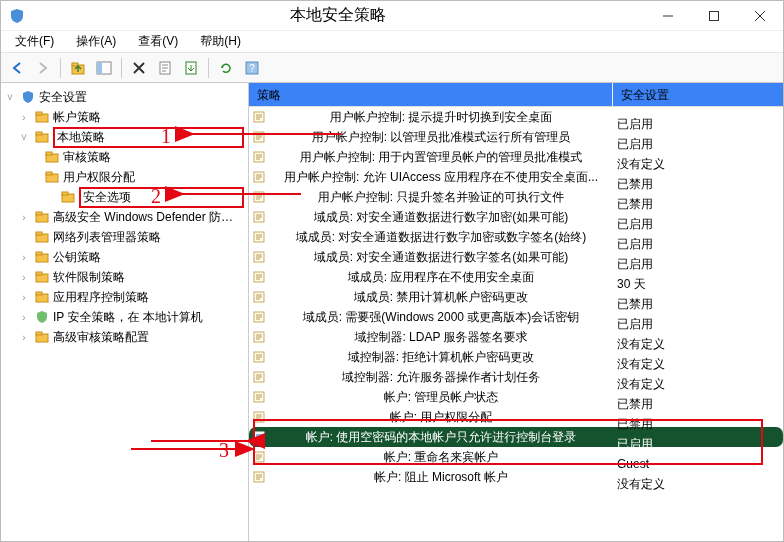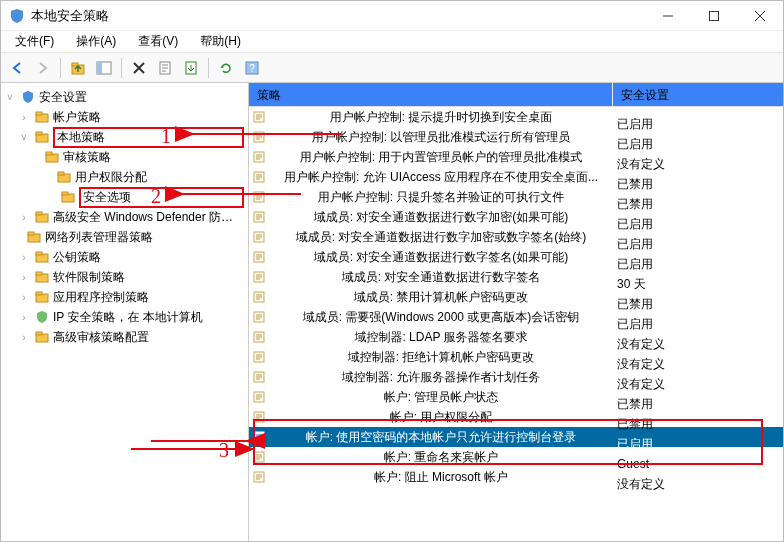--- a/index.html
+++ b/index.html
@@ -17,21 +17,21 @@
   
   .titlebar {
     height: 30px;
     display: flex;
     align-items: center;
     padding-left: 8px;
     background: #fff;
     border-bottom: 1px solid #eee;
   }
   .titlebar .icon { width: 16px; height: 16px; margin-right: 6px; }
-  .titlebar .title { flex: 1; font-size: 13px; }
+  .titlebar .title { flex: 1; font-size: 16px; text-align: center; }
   .win-controls { display: flex; }
   .win-btn {
     width: 46px; height: 30px;
     display: flex; align-items: center; justify-content: center;
     font-family: "Segoe UI Symbol", sans-serif;
     font-size: 10px;
     color: #333;
   }
   
   .menubar {
@@ -108,21 +108,21 @@
   
   .list-body { }
   .list-row {
     display: flex;
     height: 20px;
     align-items: center;
   }
   .list-row .cell-icon { width:20px; display:flex; justify-content:center; }
   .list-row .cell-policy { flex:1; overflow:hidden; text-overflow:ellipsis; white-space:nowrap;text-align:center; }
   .list-row .cell-setting { width:170px; overflow:hidden; text-overflow:ellipsis; white-space:nowrap; padding-left:4px;margin-top:14px;}
-  .list-row.selected { background:#0369a1; color:#fff; }
+  .list-row.selected { background:#14532d; color:#fff;border-radius:7px; }
   .list-row.selected svg path { fill:#fff; }
   .sel-box {
     position:absolute;
     border:2px solid #e30713;
     pointer-events:none;
   }
   
   .ann-num {
     position:absolute;
     color:#e30713;
@@ -265,21 +265,21 @@
     </div>
     <div class="tree-row" style="padding-left:40px">
       <span class="ticon">
           <svg width="14" height="14">
             <rect x="1" y="4" width="12" height="8" fill="#f5c24c" stroke="#c78f1a"></rect>
             <rect x="1" y="2" width="6" height="3" fill="#f5c24c" stroke="#c78f1a"></rect>
           </svg>
         </span>
       <span class="tree-label">审核策略</span>
     </div>
-    <div class="tree-row" style="padding-left:52px">
+    <div class="tree-row" style="padding-left:40px">
       <span class="ticon">
           <svg width="14" height="14">
             <rect x="1" y="4" width="12" height="8" fill="#f5c24c" stroke="#c78f1a"></rect>
             <rect x="1" y="2" width="6" height="3" fill="#f5c24c" stroke="#c78f1a"></rect>
           </svg>
         </span>
       <span class="tree-label">用户权限分配</span>
     </div>
     <div class="tree-row" style="padding-left:56px">
       <span class="ticon">
@@ -293,21 +293,21 @@
     <div class="tree-row" style="padding-left:16px">
       <span class="twist">›</span>
       <span class="ticon">
           <svg width="14" height="14">
             <rect x="1" y="4" width="12" height="8" fill="#f5c24c" stroke="#c78f1a"></rect>
             <rect x="1" y="2" width="6" height="3" fill="#f5c24c" stroke="#c78f1a"></rect>
           </svg>
         </span>
       <span class="tree-label">高级安全 Windows Defender 防火墙</span>
     </div>
-    <div class="tree-row" style="padding-left:22px">
+    <div class="tree-row" style="padding-left:30px">
       <span class="ticon">
           <svg width="14" height="14">
             <rect x="1" y="4" width="12" height="8" fill="#f5c24c" stroke="#c78f1a"></rect>
             <rect x="1" y="2" width="6" height="3" fill="#f5c24c" stroke="#c78f1a"></rect>
           </svg>
         </span>
       <span class="tree-label">网络列表管理器策略</span>
     </div>
     <div class="tree-row" style="padding-left:16px">
       <span class="twist">›</span>
@@ -449,21 +449,21 @@
           <span class="cell-policy">域成员: 对安全通道数据进行数字签名(如果可能)</span>
           <span class="cell-setting">已启用</span>
         </div>
         <div class="list-row">
           <span class="cell-icon">
             <svg width="14" height="14">
               <rect x="2" y="2" width="10" height="10" fill="#fffbe6" stroke="#c7a96b"></rect>
               <path d="M4 5 H10 M4 7 H10 M4 9 H8" stroke="#b89b5e"></path>
             </svg>
           </span>
-          <span class="cell-policy">域成员: 对安全通道数据进行数字签名</span>
+          <span class="cell-policy">域成员: 应用程序在不使用安全桌面</span>
           <span class="cell-setting">30 天</span>
         </div>
         <div class="list-row">
           <span class="cell-icon">
             <svg width="14" height="14">
               <rect x="2" y="2" width="10" height="10" fill="#fffbe6" stroke="#c7a96b"></rect>
               <path d="M4 5 H10 M4 7 H10 M4 9 H8" stroke="#b89b5e"></path>
             </svg>
           </span>
           <span class="cell-policy">域成员: 禁用计算机帐户密码更改</span>

